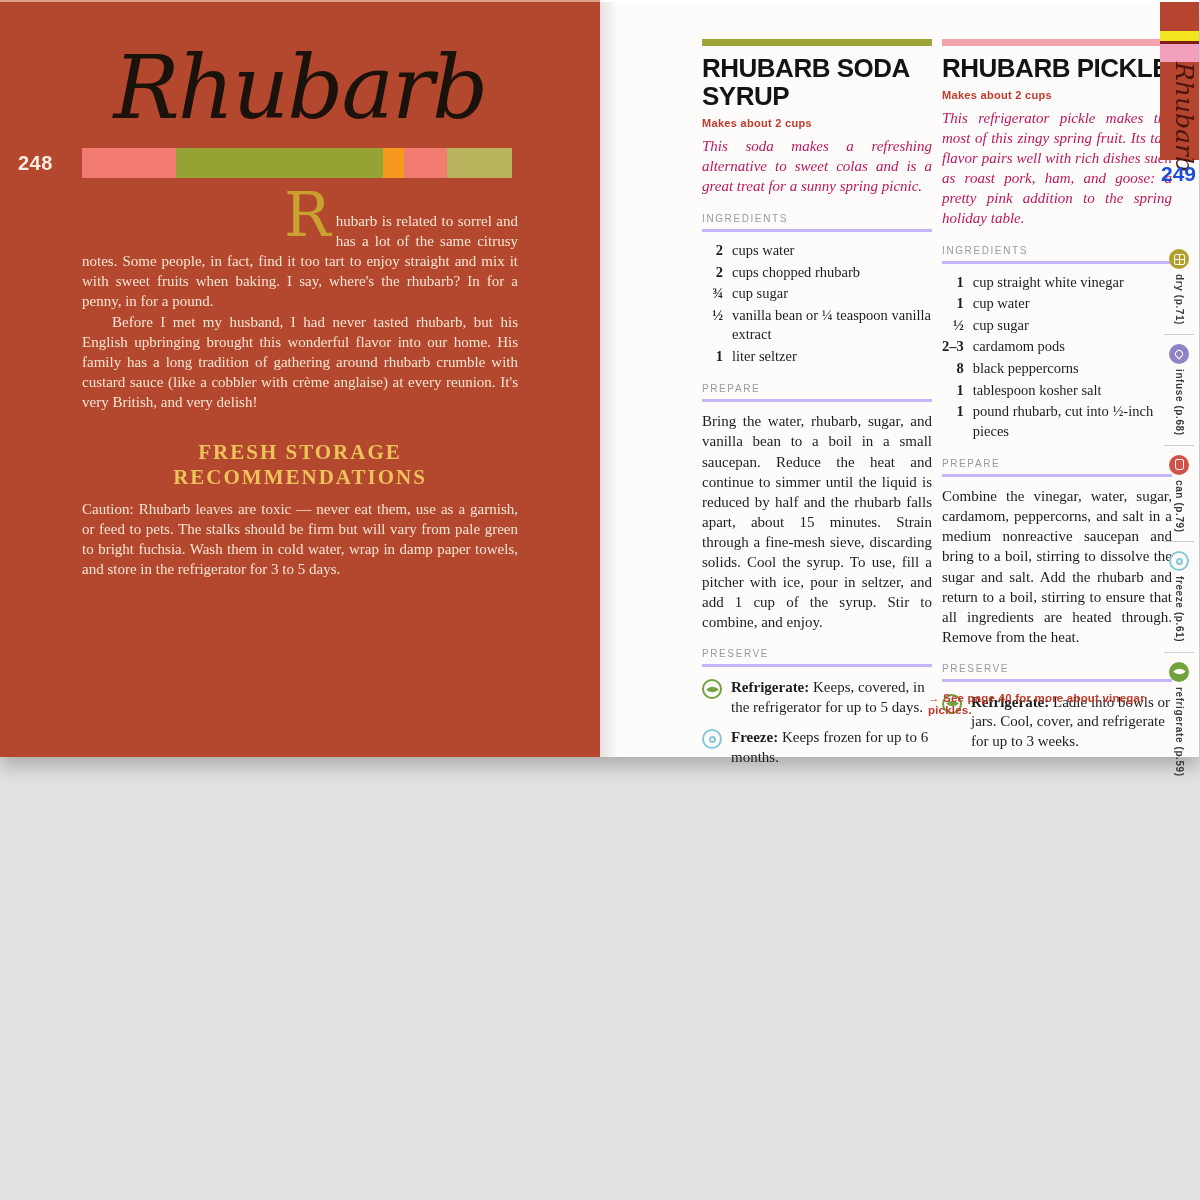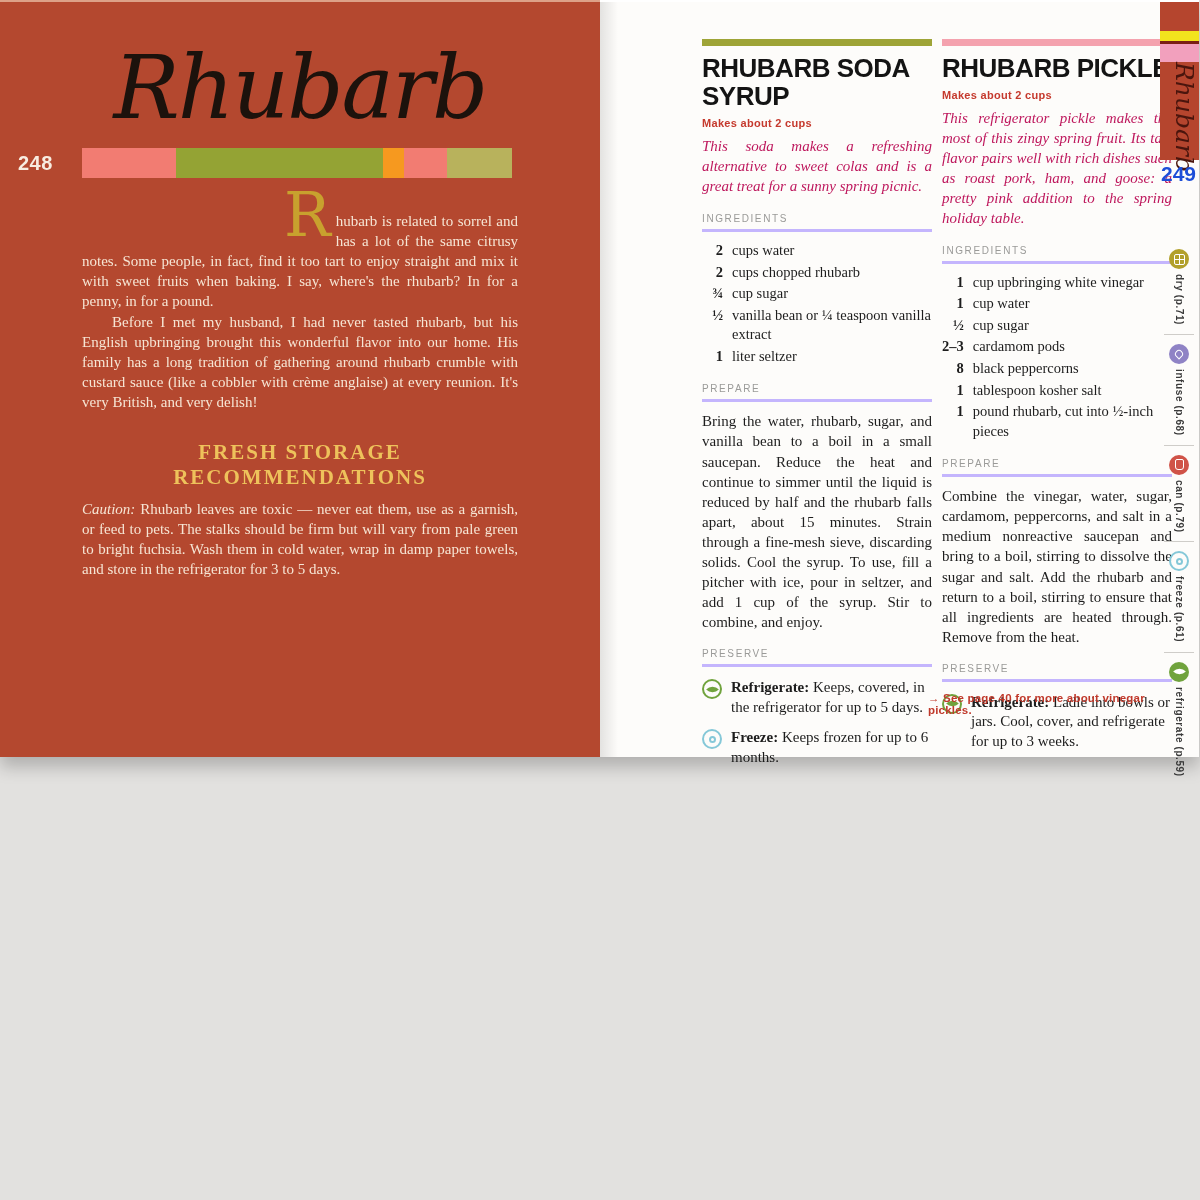--- a/index.html
+++ b/index.html
@@ -12,21 +12,21 @@
   .lp-title { font-family:"DejaVu Serif", serif; font-style:italic; font-weight:400; color:#1c120c; font-size:88px; line-height:1.05; text-align:center; letter-spacing:-2px; }
   .color-bar { display:flex; height:30px; margin-top:14px; }
   .color-bar span { height:100%; }
   .lp-pagenum { position:absolute; left:18px; top:150px; color:#f8ece0; font-family:"Liberation Sans", sans-serif; font-weight:bold; font-size:20px; letter-spacing:.5px; }
   .lp-p { font-size:15px; line-height:1.32; text-align:justify; }
   .lp-p.first { margin-top:34px; }
   .lp-p.indent { text-indent:30px; margin-top:2px; }
   .dropcap { float:left; font-size:62px; line-height:.8; height:42px; margin-left:202px; margin-right:5px; margin-top:-22px; color:#c8a12e; font-family:"DejaVu Serif", serif; }
   .lp-heading { margin-top:28px; text-align:center; color:#eec25b; font-family:"Liberation Serif", serif; font-weight:bold; font-size:21px; letter-spacing:2px; }
   .lp-caution { margin-top:10px; font-size:15px; line-height:1.32; text-align:justify; }
-  .lp-caution .cap { font-style:italic; }
+  .lp-caution .cap { }
 
   
   .right-page { position:absolute; left:600px; top:0; width:599px; height:757px; background:#fdfcfa; border-top:2px solid #fff; }
   .right-page::before { content:""; position:absolute; left:0; top:0; width:18px; height:100%; background:linear-gradient(90deg, rgba(0,0,0,.10), rgba(0,0,0,0)); }
   .cols { position:absolute; left:66px; top:37px; width:476px; display:flex; gap:10px;margin-left:36px; }
   .col { width:230px; }
   .accent-bar { height:7px; width:100%; }
   .r-title { margin-top:8px; font-family:"Liberation Sans", sans-serif; font-weight:bold; font-size:26px; line-height:1.08; letter-spacing:-.5px; color:#141414; }
   .r-yield { margin-top:7px; font-family:"Liberation Sans", sans-serif; font-weight:bold; font-size:11px; color:#c5392d; letter-spacing:.3px; }
   .r-intro { margin-top:8px; font-style:italic; font-size:15px; line-height:1.33; color:#be185d; text-align:justify; }
@@ -145,21 +145,21 @@
         <div class="accent-bar" style="background-color: rgb(244, 162, 174);"></div>
         <h2 class="r-title">RHUBARB PICKLE</h2>
         <div class="r-yield">Makes about 2 cups</div>
         <p class="r-intro">This refrigerator pickle makes the most of this zingy spring fruit. Its tart flavor pairs well with rich dishes such as roast pork, ham, and goose: a pretty pink addition to the spring holiday table.</p>
 
         <div class="sec-label">INGREDIENTS</div>
         <table class="ing-table">
           <tbody>
               <tr>
                 <td class="qty">1</td>
-                <td>cup upbringing white vinegar</td>
+                <td>cup straight white vinegar</td>
               </tr>
           <tr>
                 <td class="qty">1</td>
                 <td>cup water</td>
               </tr>
           <tr>
                 <td class="qty">½</td>
                 <td>cup sugar</td>
               </tr>
           <tr>

